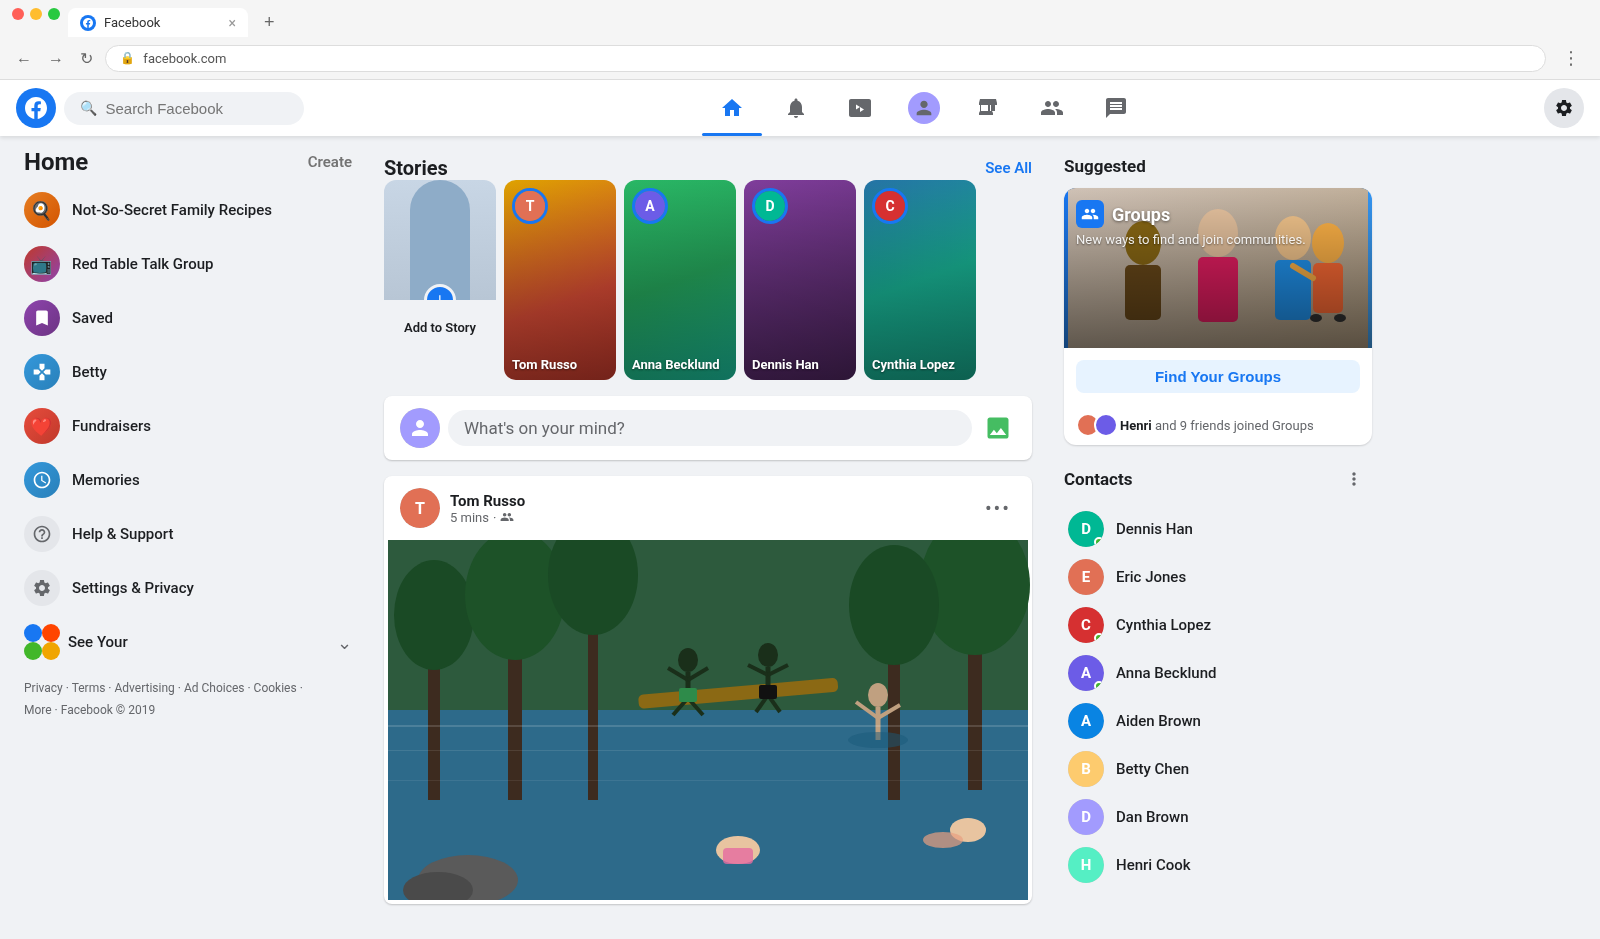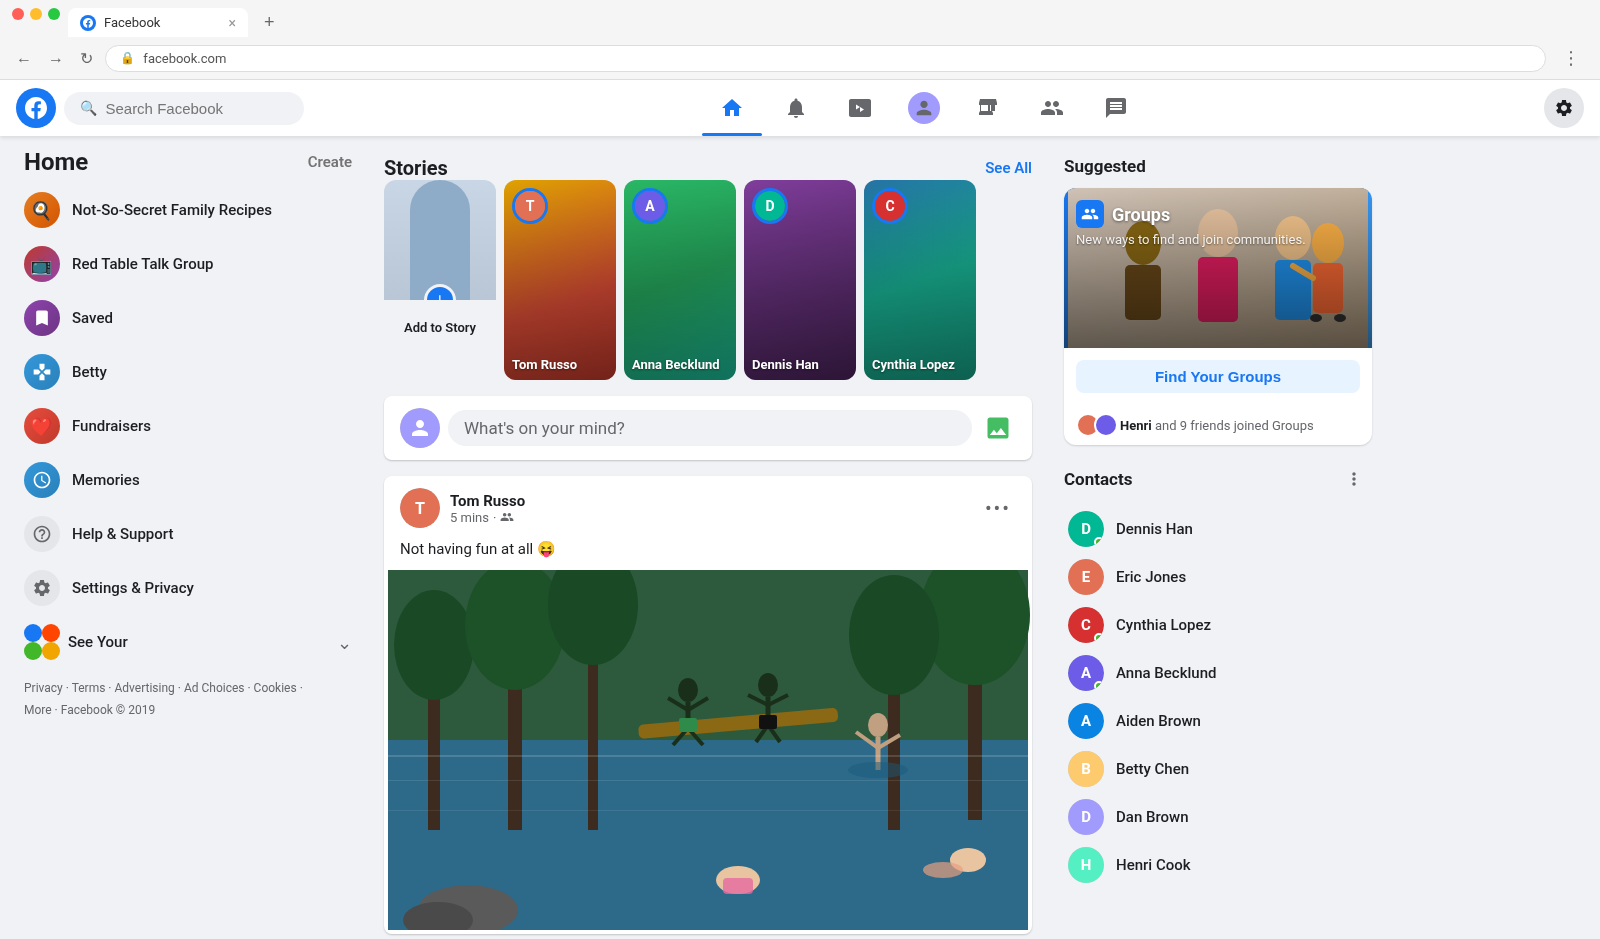--- a/index.html
+++ b/index.html
@@ -414,21 +414,20 @@
               <span>·</span>
               <svg width="14" height="14" viewBox="0 0 24 24" fill="#65676b">
                   <path d="M16 11c1.66 0 2.99-1.34 2.99-3S17.66 5 16 5c-1.66 0-3 1.34-3 3s1.34 3 3 3zm-8 0c1.66 0 2.99-1.34 2.99-3S9.66 5 8 5C6.34 5 5 6.34 5 8s1.34 3 3 3zm0 2c-2.33 0-7 1.17-7 3.5V19h14v-2.5c0-2.33-4.67-3.5-7-3.5zm8 0c-.29 0-.62.02-.97.05 1.16.84 1.97 1.97 1.97 3.45V19h6v-2.5c0-2.33-4.67-3.5-7-3.5z"></path>
                 </svg>
             </div>
           </div>
           <div class="post-more">
             <span style="font-size:20px;color:#65676b;letter-spacing:2px;">•••</span>
           </div>
         </div>
-        <div class="post-text">Not having fun at all 😝</div>
         <div>
           
           <svg width="100%" height="360" viewBox="0 0 640 360" xmlns="http://www.w3.org/2000/svg">
 
             <rect width="640" height="360" fill="#4a7c59"></rect>
 
             <rect y="160" width="640" height="200" fill="#2d6a8a"></rect>
 
             <rect y="160" width="640" height="4" fill="#3d8aaa" opacity="0.5"></rect>
 

